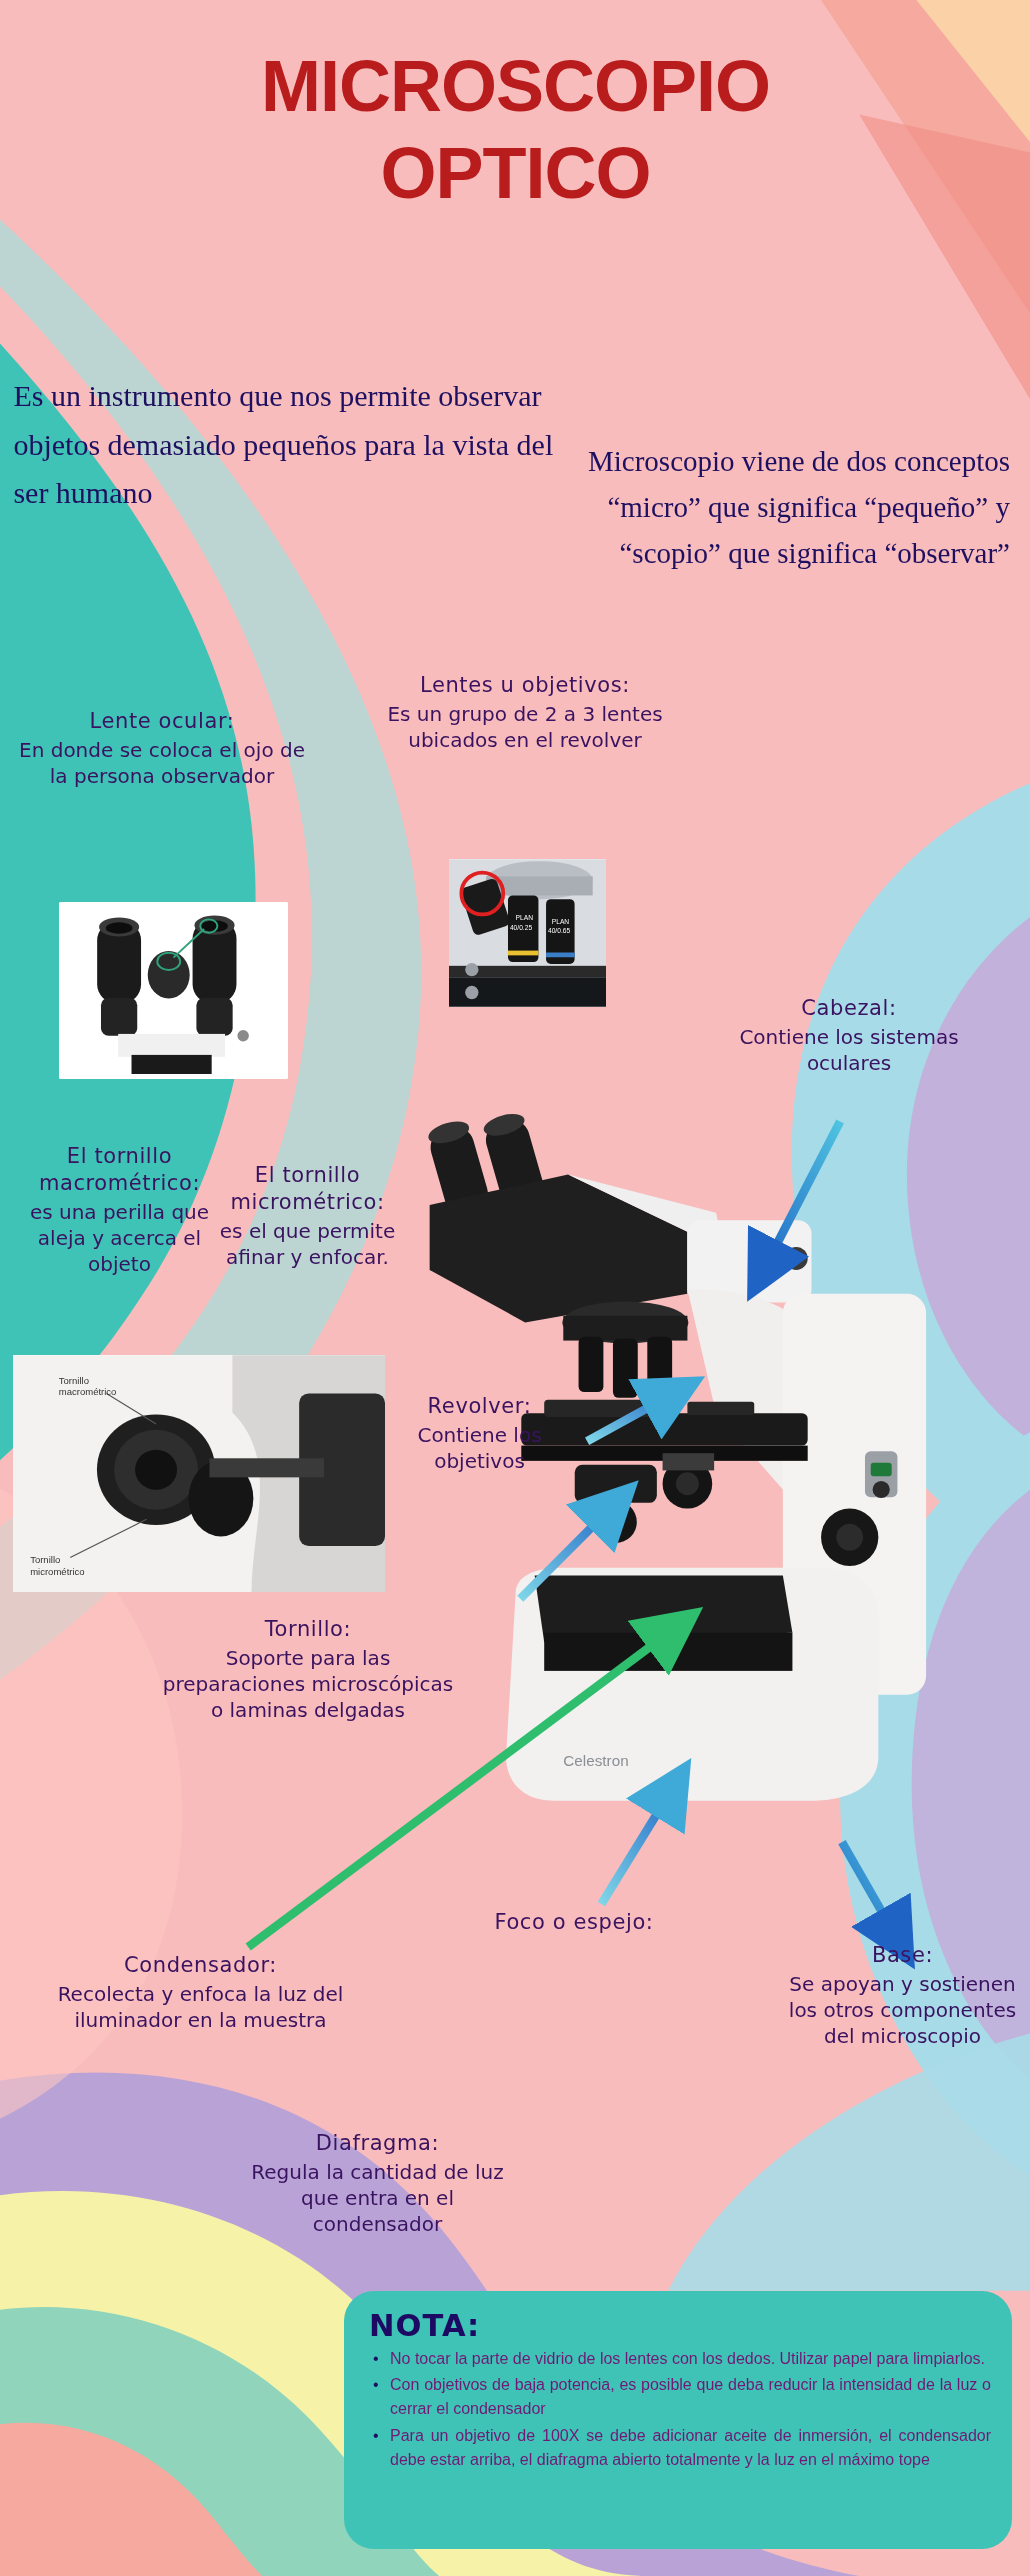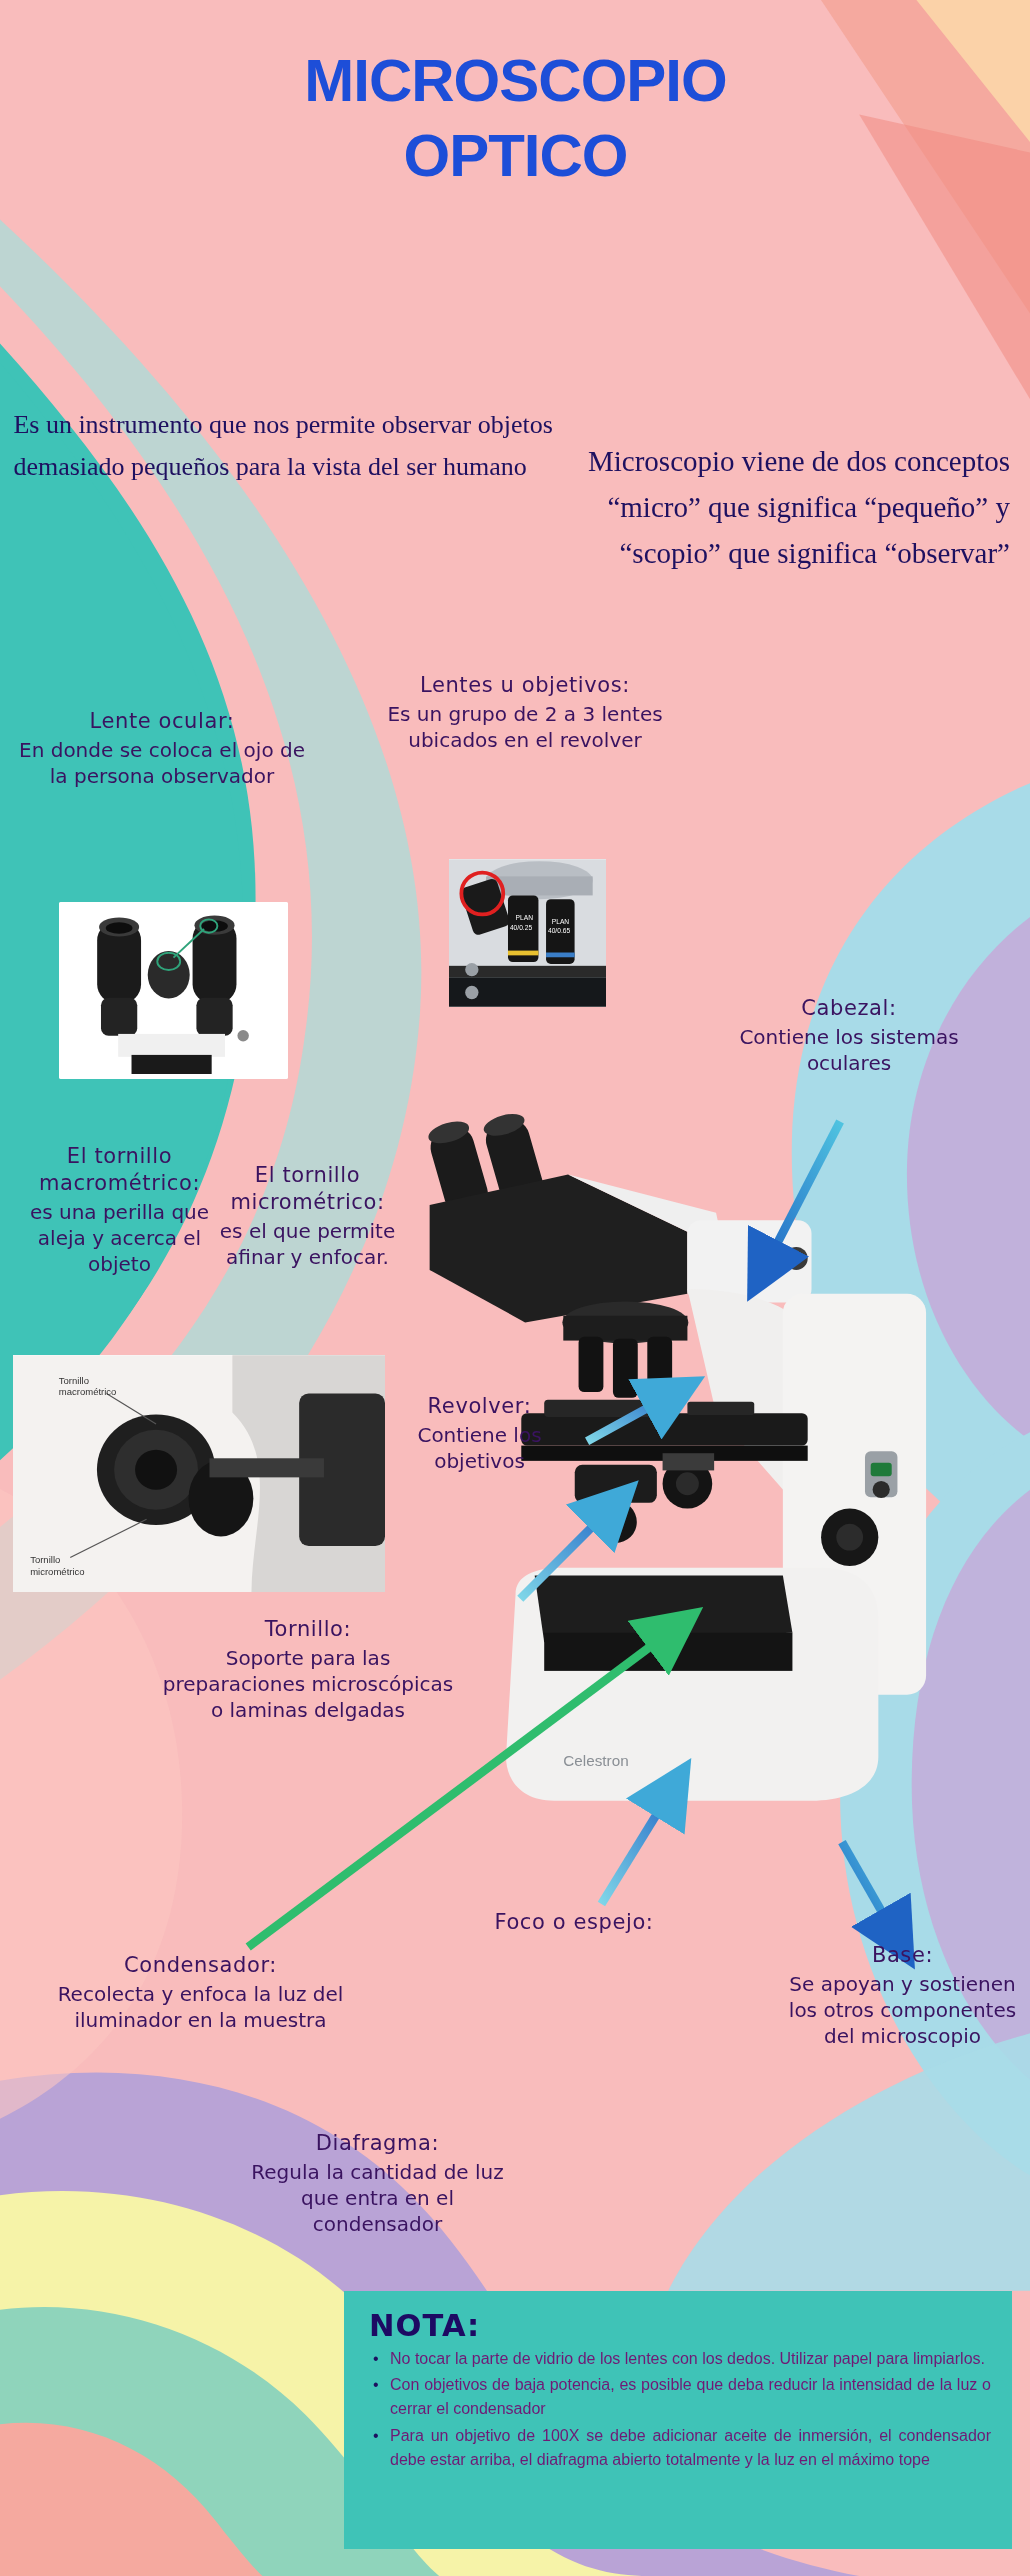--- a/index.html
+++ b/index.html
@@ -14,32 +14,32 @@
   
   .bg{position:absolute;inset:0;overflow:hidden;z-index:0;}
   .bg svg{position:absolute;top:0;left:0;width:1031px;height:2576px;}
 
   .title{
     position:absolute;z-index:5;
     left:0;width:1031px;top:50px;
     text-align:center;
     font-family:"Liberation Sans", sans-serif;
     font-weight:bold;
-    font-size:60px;line-height:1.02;
+    font-size:72px;line-height:1.02;
     letter-spacing:-1px;
-    color:#1d4ed8;
+    color:#b91c1c;
   }
   .title .l2{display:block;margin-top:13.4px;}
 
   .intro-left{
     position:absolute;z-index:4;
     left:13.4px;top:372px;width:554px;
     font-family:"Liberation Serif", serif;
-    font-size:26px;line-height:1.62;
-    color:#1e1060;text-align:left;margin-top:32px;
+    font-size:30px;line-height:1.62;
+    color:#1e1060;text-align:left;
   }
   .intro-right{
     position:absolute;z-index:4;
     right:21px;top:439px;width:449px;
     font-family:"Liberation Serif", serif;
     font-size:29px;line-height:1.58;
     color:#1e1060;text-align:right;
   }
 
   
@@ -58,20 +58,21 @@
   
   .arrows{position:absolute;inset:0;z-index:3;pointer-events:none;}
 
   
   .nota{
     position:absolute;z-index:6;
     left:344px;top:2291px;width:668px;height:258px;
     background:#3fc3b7;
     padding:17px 21px 2px 25px;
     box-sizing:border-box;
+    border-radius:30px;
   }
   .nota h3{
     margin:0 0 3.8px 0;
     font-family:"DejaVu Sans", sans-serif;
     font-weight:bold;
     font-size:30.5px;letter-spacing:1px;
     color:#1d0a63;
   }
   .nota ul{margin:0;padding:0 0 0 21px;list-style:none;}
   .nota li{

